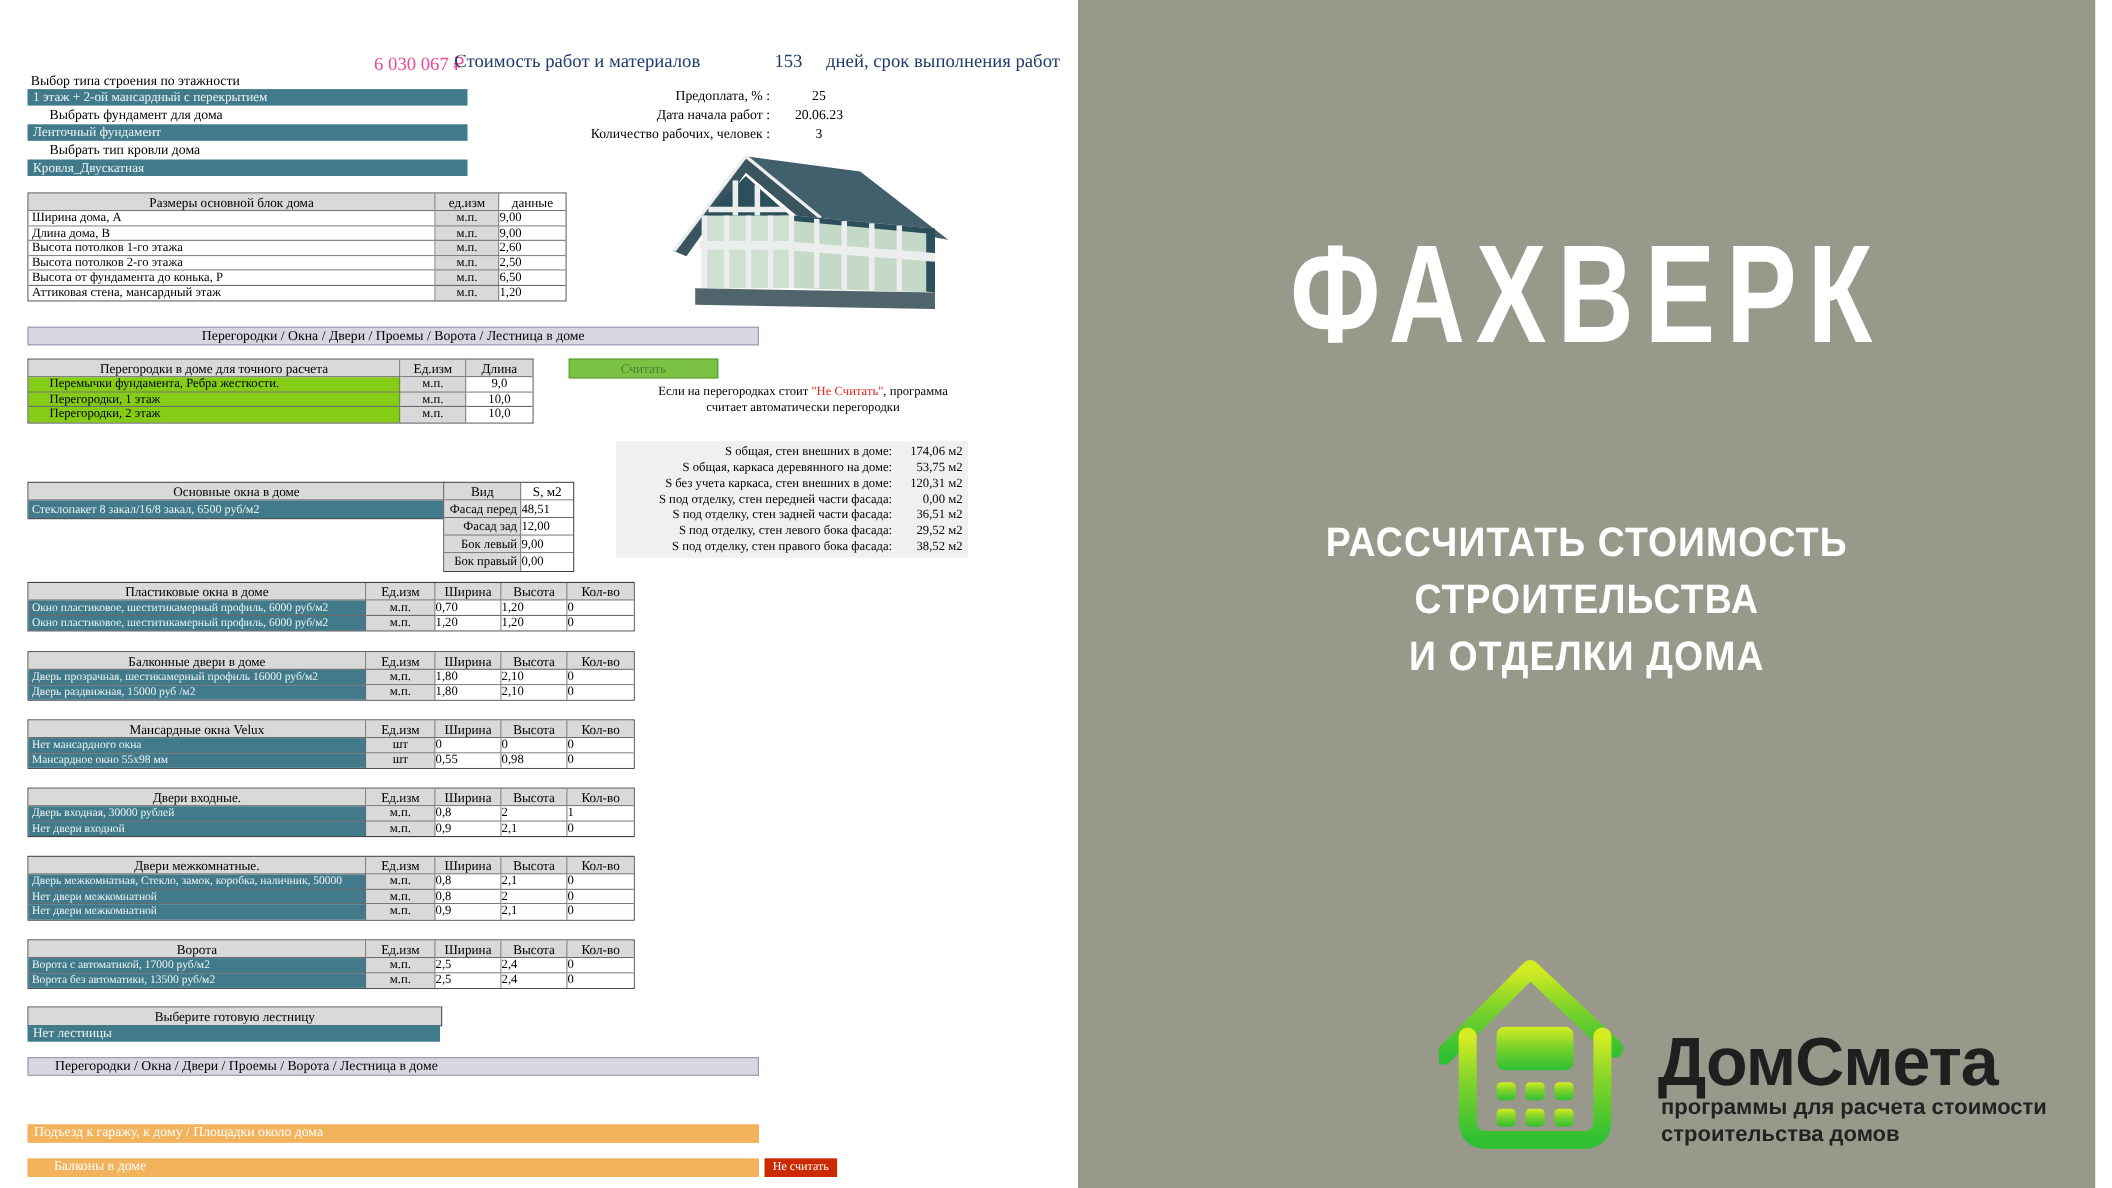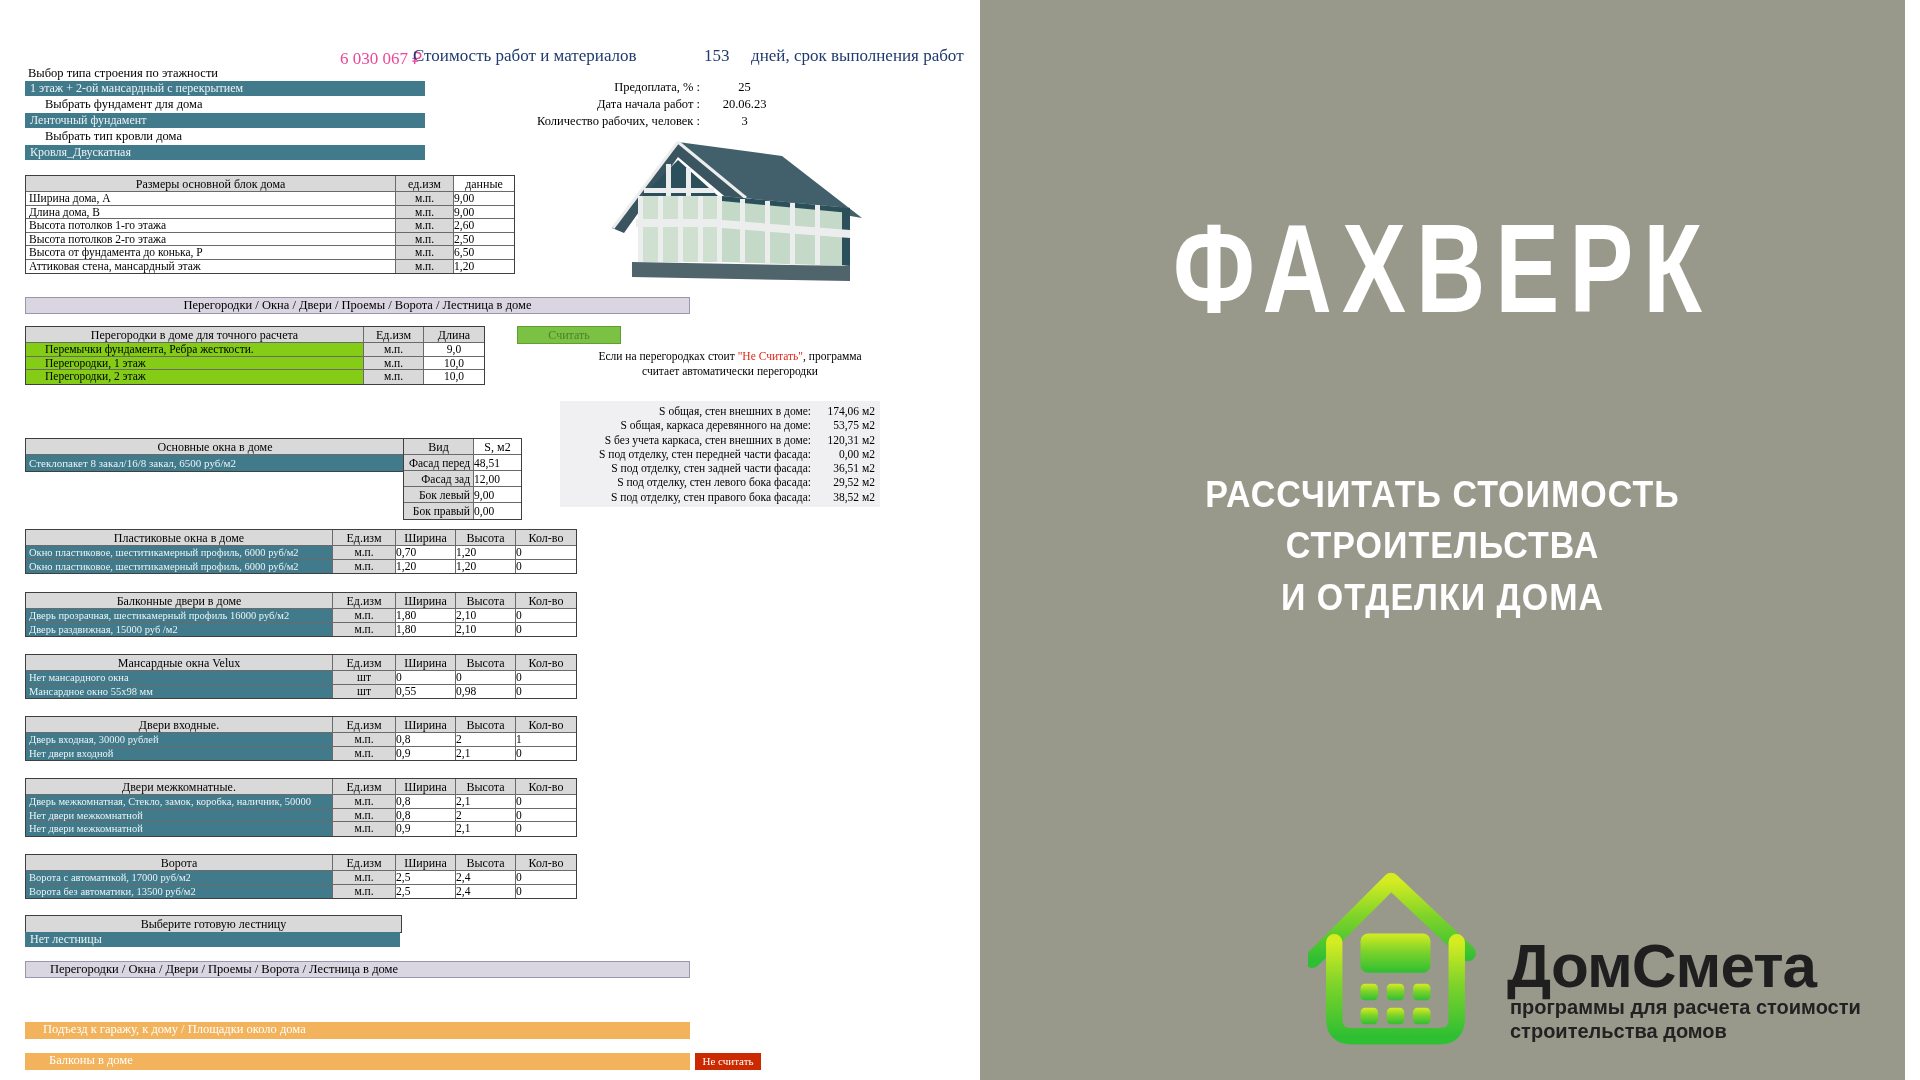--- a/index.html
+++ b/index.html
@@ -45,37 +45,37 @@
   .mwr{left:403px;top:438px}   .mwr .trow{height:16px;grid-template-columns:70px 47px}
   .mwr .trow>div{line-height:16px}
   .st .trow{grid-template-columns:307px 63px 60px 60px 60px}
   .st{left:25px}
   .st .teal{font-size:10.5px}
   .t0{top:529px}.t1{top:592px}.t2{top:654px}.t3{top:716px}.t4{top:778px}.t5{top:854px}
   .stairs{left:25px;top:915px} .stairs .trow{grid-template-columns:375px}
   .stairs .trow{height:16px}   .stairs .trow>div{line-height:16px}
 
   
-  .calc-btn{left:517px;top:326px;width:104px;height:18px;background:#7ac144;border:1px solid #5f9e33;
+  .calc-btn{left:517px;top:326px;width:136px;height:18px;background:#7ac144;border:1px solid #5f9e33;
             color:#4e7f2e;text-align:center;line-height:17px;font-size:12px;box-sizing:border-box;cursor:pointer}
   .note{left:552px;top:349px;width:356px;text-align:center;font-size:11.5px;line-height:15px}
   .red{color:#e02718}
   .areas{left:560px;top:401px;width:320px;background:#f0eff1;padding:3px 5px;box-sizing:border-box}
   .arow{display:flex;height:14.3px;line-height:14.3px;font-size:11.5px;white-space:nowrap}
   .alabel{flex:1;text-align:right}
   .aval{width:64px;text-align:right}
 
   
   .band{position:absolute;left:25px;width:665px;height:17px;line-height:15px;font-size:12.5px;
         box-sizing:border-box;white-space:nowrap;overflow:hidden;cursor:pointer}
   .lav{background:#d9d5e1;border:1px solid #9b96ad;color:#000}
   .ctr{text-align:center}
   .pad1{padding-left:24px}
   .org{background:#f2b35c;color:#fff}
-  .pad0{padding-left:18px}
+  .pad0{padding-left:6px}
   .stopbtn{left:695px;top:1053px;width:66px;height:17px;background:#cb2900;color:#fff;font-size:11px;
            text-align:center;line-height:17px;cursor:pointer}
 
   
   .panel{position:absolute;left:980px;top:0;width:925px;height:1080px;background:#98988b;
          font-family:Liberation Sans, sans-serif}
   .strip{position:absolute;left:1905px;top:0;width:15px;height:1080px;background:#fff}
   .big-title{position:absolute;left:0;right:0;top:196px;text-align:center;color:#fff;font-weight:bold;
              font-size:96px;letter-spacing:10px;transform:scaleY(1.32);transform-origin:top;white-space:nowrap}
   .sub-wrap{position:absolute;left:0;right:0;top:468px;transform:scaleY(1.1);transform-origin:top}

